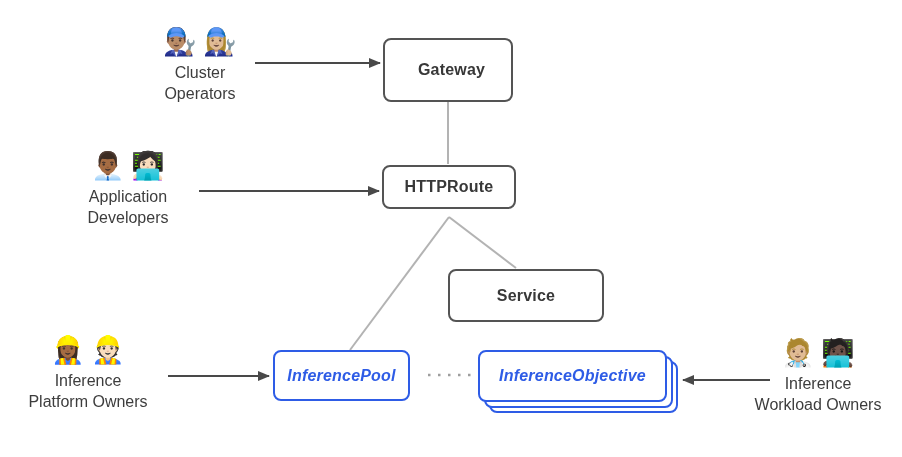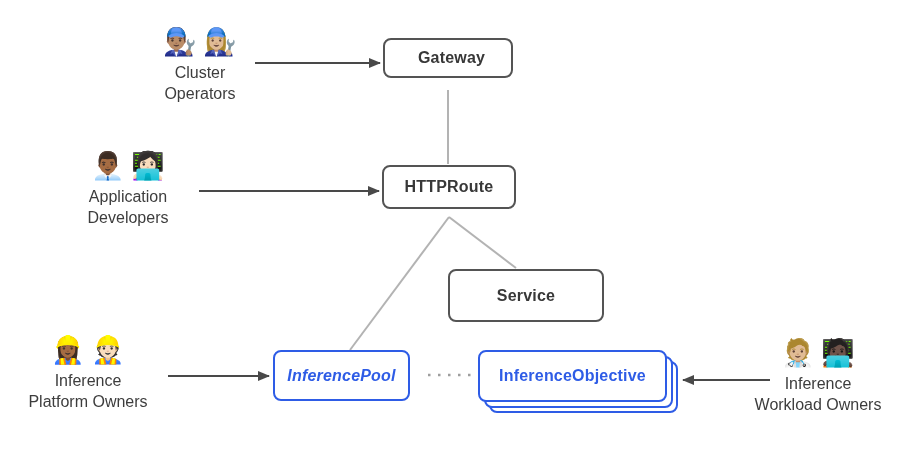--- a/index.html
+++ b/index.html
@@ -33,25 +33,25 @@
     font-weight: 700;
     color: var(--box_text, #383838);
     letter-spacing: 0.2px;
     box-sizing: border-box;
     z-index: 3;
   }
   .node.accent {
     border-color: var(--accent, #2e5ce6);
     color: var(--accent, #2e5ce6);
   }
-  #node-gateway        { left: 383px; top: 38px;  width: 130px; height: 40px; padding-left: 7px; }
+  #node-gateway        { left: 383px; top: 38px;  width: 130px; height: 64px; padding-left: 7px; }
   #node-httproute      { left: 382px; top: 165px; width: 134px; height: 44px; }
   #node-service        { left: 448px; top: 269px; width: 156px; height: 53px; }
   #node-inferencepool  { left: 273px; top: 350px; width: 137px; height: 51px; font-style: italic; }
-  #node-inferenceobjective { left: 478px; top: 350px; width: 189px; height: 52px; }
+  #node-inferenceobjective { left: 478px; top: 350px; width: 189px; height: 52px; font-style: italic; }
   .stack-layer {
     position: absolute;
     width: 189px;
     height: 52px;
     background: #ffffff;
     border: 2px solid var(--accent, #2e5ce6);
     border-radius: 8px;
     box-sizing: border-box;
   }
   #stack-layer-2 { left: 484px; top: 356px; z-index: 2; }

